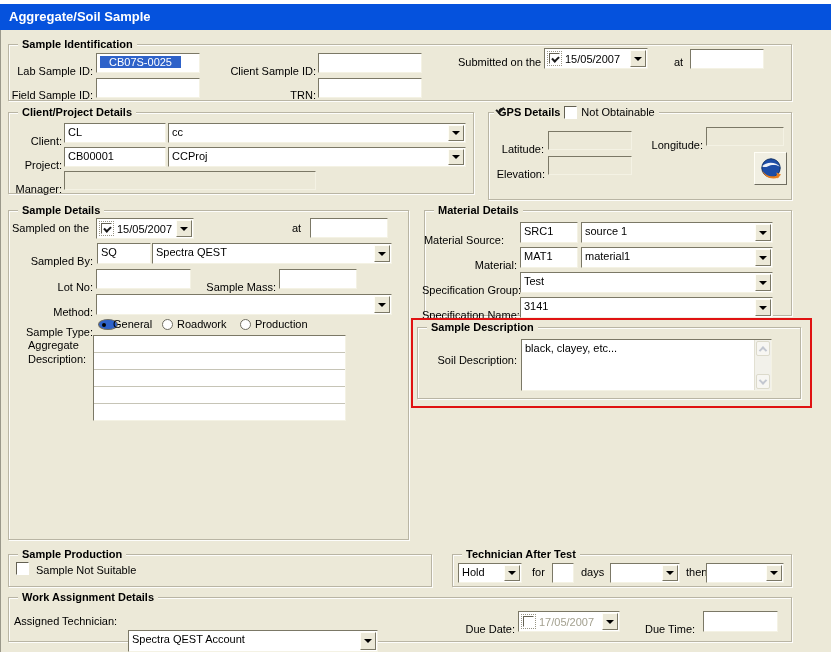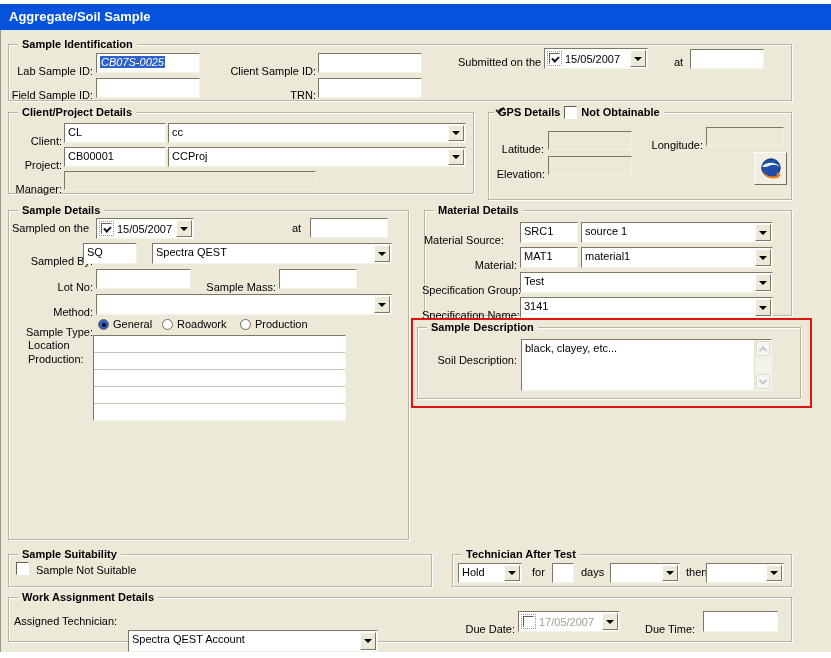--- a/index.html
+++ b/index.html
@@ -59,21 +59,21 @@
           display:flex; align-items:center; justify-content:center; }
   .ch { width:6px; height:6px; border-left:2px solid #c3c7d0; border-top:2px solid #c3c7d0; }
   .up .ch { transform:rotate(45deg) translate(1px,1px); }
   .dn .ch { transform:rotate(225deg) translate(1px,1px); }
 
   .gbtn { position:absolute; background:#f1efe2; border:1px solid;
           border-color:#fffef6 #6f6d60 #6f6d60 #fffef6;
           display:flex; align-items:center; justify-content:center; z-index:2; }
 
   .redrect { position:absolute; border:2px solid #e01212; z-index:4; pointer-events:none; }
-  .sel { background:#2e62c9; color:#fff; padding:0 1px;font-style:italic; }
+  .sel { background:#2e62c9; color:#fff; padding:0 9px; }
 </style>
 </head>
 <body>
 
 <div class="titlebar">
   <span>Aggregate/Soil Sample</span>
 </div>
 <div class="formbg"></div>
 
 <div class="group" style="left:8px;top:44px;width:784px;height:57px"></div>
@@ -120,21 +120,21 @@
   <span>CCProj</span>
   <span class="arw"></span>
 </div>
 <span class="lbl r" style="left:8px;top:175px;width:54px">Manager:</span>
 <div class="field dis" style="left:64px;top:171px;width:252px;height:19px"></div>
 
 <div class="group" style="left:488px;top:112px;width:304px;height:88px"></div>
 <div class="gtitle" style="left:494px;top:105px;display:flex;align-items:center;gap:4px">
   <span>GPS Details</span>
   <span class="chk2 checked" style="position:static"></span>
-  <span style="font-weight:bold">Not Obtainable</span>
+  <span style="font-weight:normal">Not Obtainable</span>
 </div>
 <span class="lbl r" style="left:645px;top:131px;width:58px">Longitude:</span>
 <div class="field dis" style="left:706px;top:127px;width:78px;height:19px"></div>
 <span class="lbl r" style="left:494px;top:135px;width:50px">Latitude:</span>
 <div class="field dis" style="left:548px;top:131px;width:84px;height:19px"></div>
 <span class="lbl r" style="left:490px;top:160px;width:55px">Elevation:</span>
 <div class="field dis" style="left:548px;top:156px;width:84px;height:19px"></div>
 <div class="gbtn" style="left:754px;top:152px;width:33px;height:33px">
   <svg width="24" height="24" viewBox="0 0 24 24">
     <circle cx="12" cy="11" r="9.2" fill="#1d4da6" stroke="#0e2f63"></circle>
@@ -152,21 +152,21 @@
   <span class="chkwrap">
       <span class="chk checked"></span>
     </span>
   <span>15/05/2007</span>
   <span class="arw"></span>
 </div>
 <span class="lbl" style="left:292px;top:222px">at</span>
 <div class="field" style="left:310px;top:218px;width:78px;height:20px"></div>
 
 <span class="lbl r" style="left:8px;top:247px;width:85px">Sampled By:</span>
-<div class="field" style="left:83px;top:243px;width:54px;height:21px">
+<div class="field" style="left:97px;top:243px;width:54px;height:21px">
   <span>SQ</span>
 </div>
 <div class="field combo" style="left:152px;top:243px;width:240px;height:21px">
   <span>Spectra QEST</span>
   <span class="arw"></span>
 </div>
 
 <span class="lbl r" style="left:8px;top:273px;width:85px">Lot No:</span>
 <div class="field" style="left:96px;top:269px;width:95px;height:20px"></div>
 <span class="lbl r" style="left:196px;top:273px;width:80px">Sample Mass:</span>
@@ -178,21 +178,21 @@
 </div>
 
 <span class="lbl r" style="left:8px;top:318px;width:85px">Sample Type:</span>
 <span class="radio sel" style="left:98px;top:319px"></span>
 <span class="lbl" style="left:113px;top:318px">General</span>
 <span class="radio" style="left:162px;top:319px"></span>
 <span class="lbl" style="left:177px;top:318px">Roadwork</span>
 <span class="radio" style="left:240px;top:319px"></span>
 <span class="lbl" style="left:255px;top:318px">Production</span>
 
-<span class="lbl wrap" style="left:28px;top:338px;width:64px">Location Production:</span>
+<span class="lbl wrap" style="left:28px;top:338px;width:64px">Aggregate Description:</span>
 <div class="field loc" style="left:93px;top:335px;width:253px;height:86px"></div>
 
 <div class="group" style="left:424px;top:210px;width:368px;height:106px"></div>
 <div class="gtitle" style="left:434px;top:203px">Material Details</div>
 
 <span class="lbl r" style="left:419px;top:226px;width:85px">Material Source:</span>
 <div class="field" style="left:520px;top:222px;width:58px;height:21px">
   <span>SRC1</span>
 </div>
 <div class="field combo" style="left:581px;top:222px;width:192px;height:21px">
@@ -229,21 +229,21 @@
     <div class="sbtn up">
         <span class="ch"></span>
       </div>
     <div class="sbtn dn">
         <span class="ch"></span>
       </div>
   </div>
 </div>
 
 <div class="group" style="left:8px;top:554px;width:424px;height:33px"></div>
-<div class="gtitle" style="left:18px;top:547px">Sample Suitability</div>
+<div class="gtitle" style="left:18px;top:547px">Sample Production</div>
 <span class="chk2" style="left:16px;top:562px"></span>
 <span class="lbl" style="left:36px;top:564px">Sample Not Suitable</span>
 
 <div class="group" style="left:452px;top:554px;width:340px;height:33px"></div>
 <div class="gtitle" style="left:462px;top:547px">Technician After Test</div>
 <div class="field combo" style="left:458px;top:563px;width:64px;height:20px">
   <span>Hold</span>
   <span class="arw"></span>
 </div>
 <span class="lbl" style="left:532px;top:566px">for</span>

